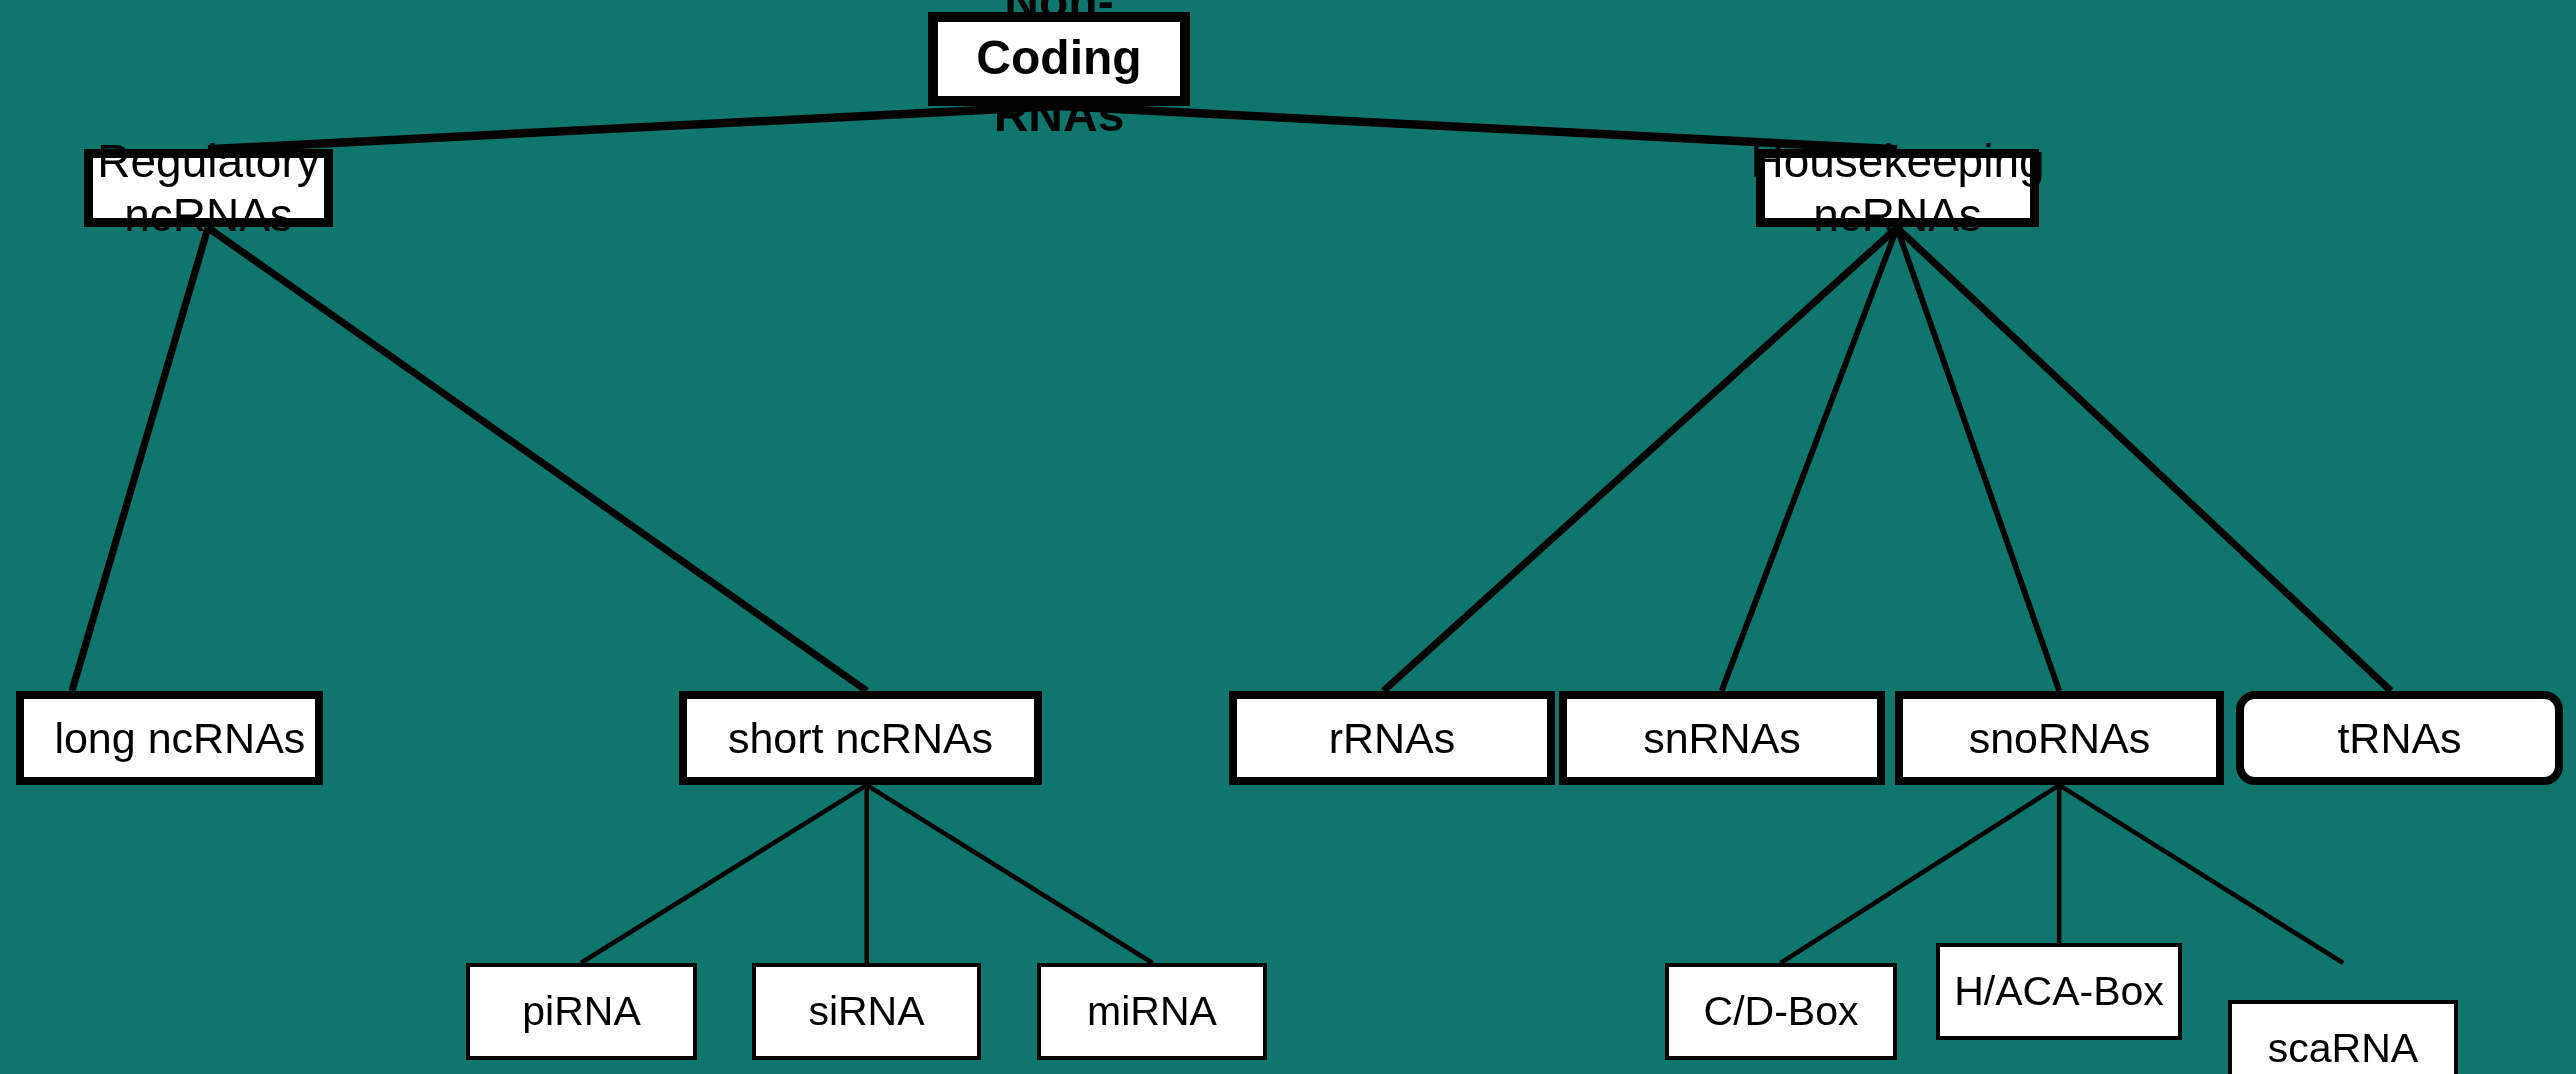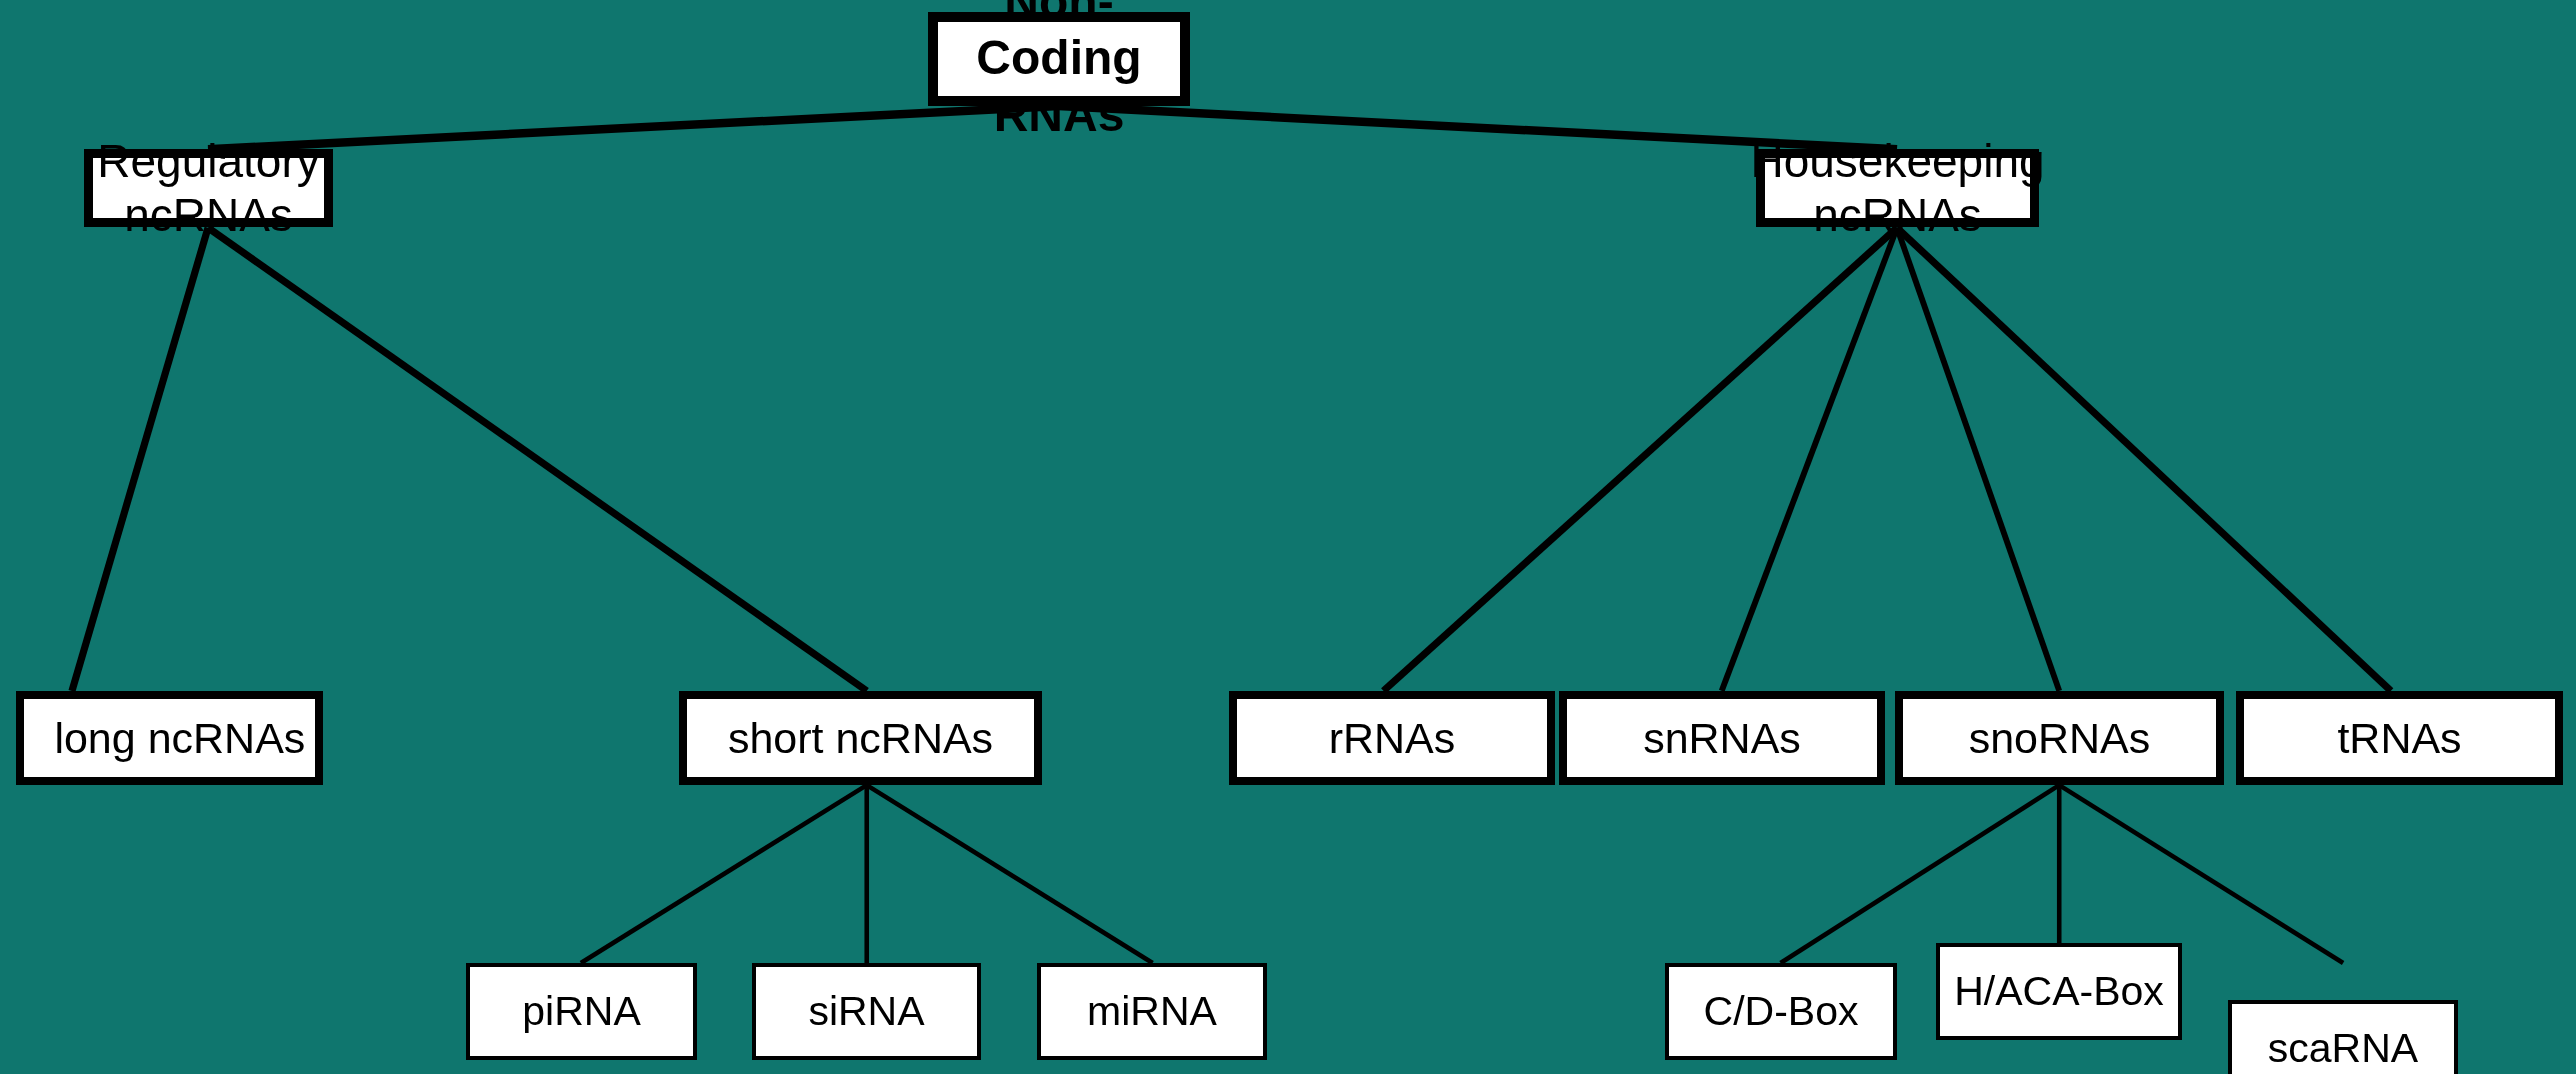--- a/index.html
+++ b/index.html
@@ -115,21 +115,21 @@
   </div>
 
   <div class="node lvl-class" style="left:1559px; top:691px; width:326px; height:94px;">
     <span class="label">snRNAs</span>
   </div>
 
   <div class="node lvl-class" style="left:1895px; top:691px; width:329px; height:94px;">
     <span class="label">snoRNAs</span>
   </div>
 
-  <div class="node lvl-class" style="left:2236px; top:691px; width:327px; height:94px;">
+  <div class="node lvl-class" style="left:2236px; top:691px; width:327px; height:94px;border-radius:19px;">
     <span class="label">tRNAs</span>
   </div>
 
   <div class="node lvl-leaf" style="left:466px; top:963px; width:231px; height:97px;">
     <span class="label">piRNA</span>
   </div>
 
   <div class="node lvl-leaf" style="left:752px; top:963px; width:229px; height:97px;">
     <span class="label">siRNA</span>
   </div>

